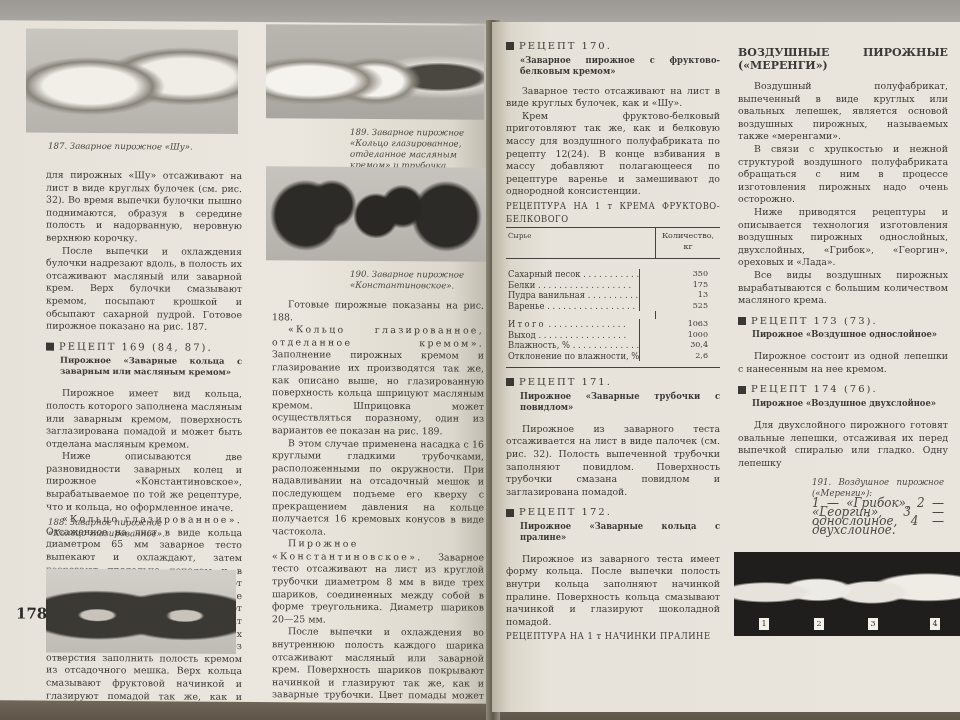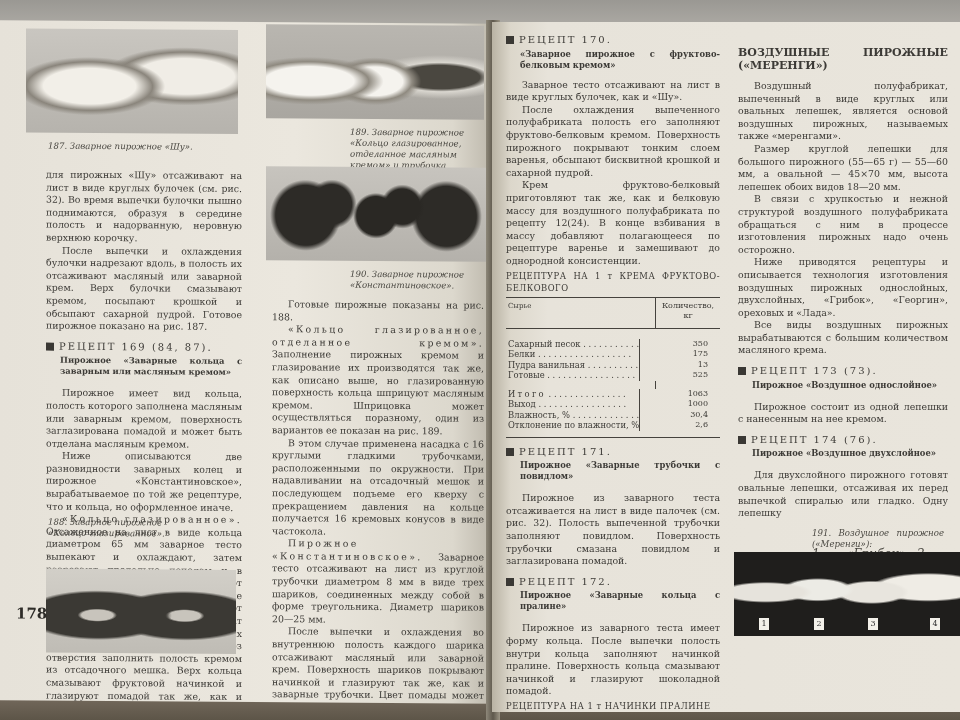--- a/index.html
+++ b/index.html
@@ -91,28 +91,27 @@
     <p>В этом случае применена насадка с 16 круглыми гладкими трубочками, расположенными по окружности. При надавливании на отсадочный мешок и последующем подъеме его кверху с прекращением давления на кольце получается 16 кремовых конусов в виде частокола.</p>
     <p><span class="spaced">Пирожное «Константиновское».</span><span> Заварное тесто отсаживают на лист из круглой трубочки диаметром 8 мм в виде трех шариков, соединенных между собой в форме треугольника. Диаметр шариков 20—25 мм.</span></p>
     <p>После выпечки и охлаждения во внутреннюю полость каждого шарика отсаживают масляный или заварной крем. Поверхность шариков покрывают начинкой и глазируют так же, как и заварные трубочки. Цвет помады может быть разным. На середину треугольника или каждого шарика при помощи трубочки с зубчиками отсаживают из масляного крема фигурный розанчик, на верх которого можно положить капельку красной начинки. Готовые пирожные показаны на рис. 190.</p>
   </div>
 </div>
 
 <div class="gutter"></div>
 
 <div class="page page-right">
 
-  <div class="col" style="left:14px; top:12px; width:214px;">
+  <div class="col" style="left:14px; top:18px; width:214px;">
     <div class="recipe-head" style="margin-top:0">
       <span class="sq"></span>
       <span>РЕЦЕПТ 170.</span>
     </div>
     <div class="recipe-title" style="margin-bottom:8px">«Заварное пирожное с фруктово-белковым кремом»</div>
     <p>Заварное тесто отсаживают на лист в виде круглых булочек, как и «Шу».</p>
-    <p>После охлаждения выпеченного полуфабриката полость его заполняют фруктово-белковым кремом. Поверхность пирожного покрывают тонким слоем варенья, обсыпают бисквитной крошкой и сахарной пудрой.</p>
     <p>Крем фруктово-белковый приготовляют так же, как и белковую массу для воздушного полуфабриката по рецепту 12(24). В конце взбивания в массу добавляют полагающееся по рецептуре варенье и замешивают до однородной консистенции.</p>
 
     <div class="tbl-title">РЕЦЕПТУРА НА 1 т КРЕМА ФРУКТОВО-БЕЛКОВОГО</div>
     <div class="table">
       <div class="thead">
         <div class="c1">Сырье</div>
         <div class="c2">Количество, кг</div>
       </div>
       <div class="body">
         <div class="row">
@@ -121,21 +120,21 @@
           </div>
         <div class="row">
             <div class="c1"><span>Белки</span> . . . . . . . . . . . . . . . . . .</div>
             <div class="c2">175</div>
           </div>
         <div class="row">
             <div class="c1"><span>Пудра ванильная</span> . . . . . . . . . . . . .</div>
             <div class="c2">13</div>
           </div>
         <div class="row">
-            <div class="c1"><span>Готовые</span> . . . . . . . . . . . . . . . . .</div>
+            <div class="c1"><span>Варенье</span> . . . . . . . . . . . . . . . . .</div>
             <div class="c2">525</div>
           </div>
         <div class="gap">
             <div class="c1"></div>
             <div class="c2"></div>
           </div>
         <div class="row">
             <div class="c1"><span class="spaced">Итого</span> . . . . . . . . . . . . . . .</div>
             <div class="c2">1063</div>
           </div>
@@ -168,21 +167,20 @@
     <div class="recipe-title">Пирожное «Заварные кольца с пралине»</div>
     <p>Пирожное из заварного теста имеет форму кольца. После выпечки полость внутри кольца заполняют начинкой пралине. Поверхность кольца смазывают начинкой и глазируют шоколадной помадой.</p>
 
     <div class="tbl-title">РЕЦЕПТУРА НА 1 т НАЧИНКИ ПРАЛИНЕ</div>
 
   </div>
 
   <div class="col" style="left:246px; top:24px; width:210px;">
     <div class="h-section">ВОЗДУШНЫЕ ПИРОЖНЫЕ («МЕРЕНГИ»)</div>
     <p>Воздушный полуфабрикат, выпеченный в виде круглых или овальных лепешек, является основой воздушных пирожных, называемых также «меренгами».</p>
-    <p>Размер круглой лепешки для большого пирожного (55—65 г) — 55—60 мм, а овальной — 45×70 мм, высота лепешек обоих видов 18—20 мм.</p>
     <p>В связи с хрупкостью и нежной структурой воздушного полуфабриката обращаться с ним в процессе изготовления пирожных надо очень осторожно.</p>
     <p>Ниже приводятся рецептуры и описывается технология изготовления воздушных пирожных однослойных, двухслойных, «Грибок», «Георгин», ореховых и «Лада».</p>
     <p>Все виды воздушных пирожных вырабатываются с большим количеством масляного крема.</p>
 
     <div class="recipe-head">
       <span class="sq"></span>
       <span>РЕЦЕПТ 173 (73).</span>
     </div>
     <div class="recipe-title">Пирожное «Воздушное однослойное»</div>
     <p>Пирожное состоит из одной лепешки с нанесенным на нее кремом.</p>

